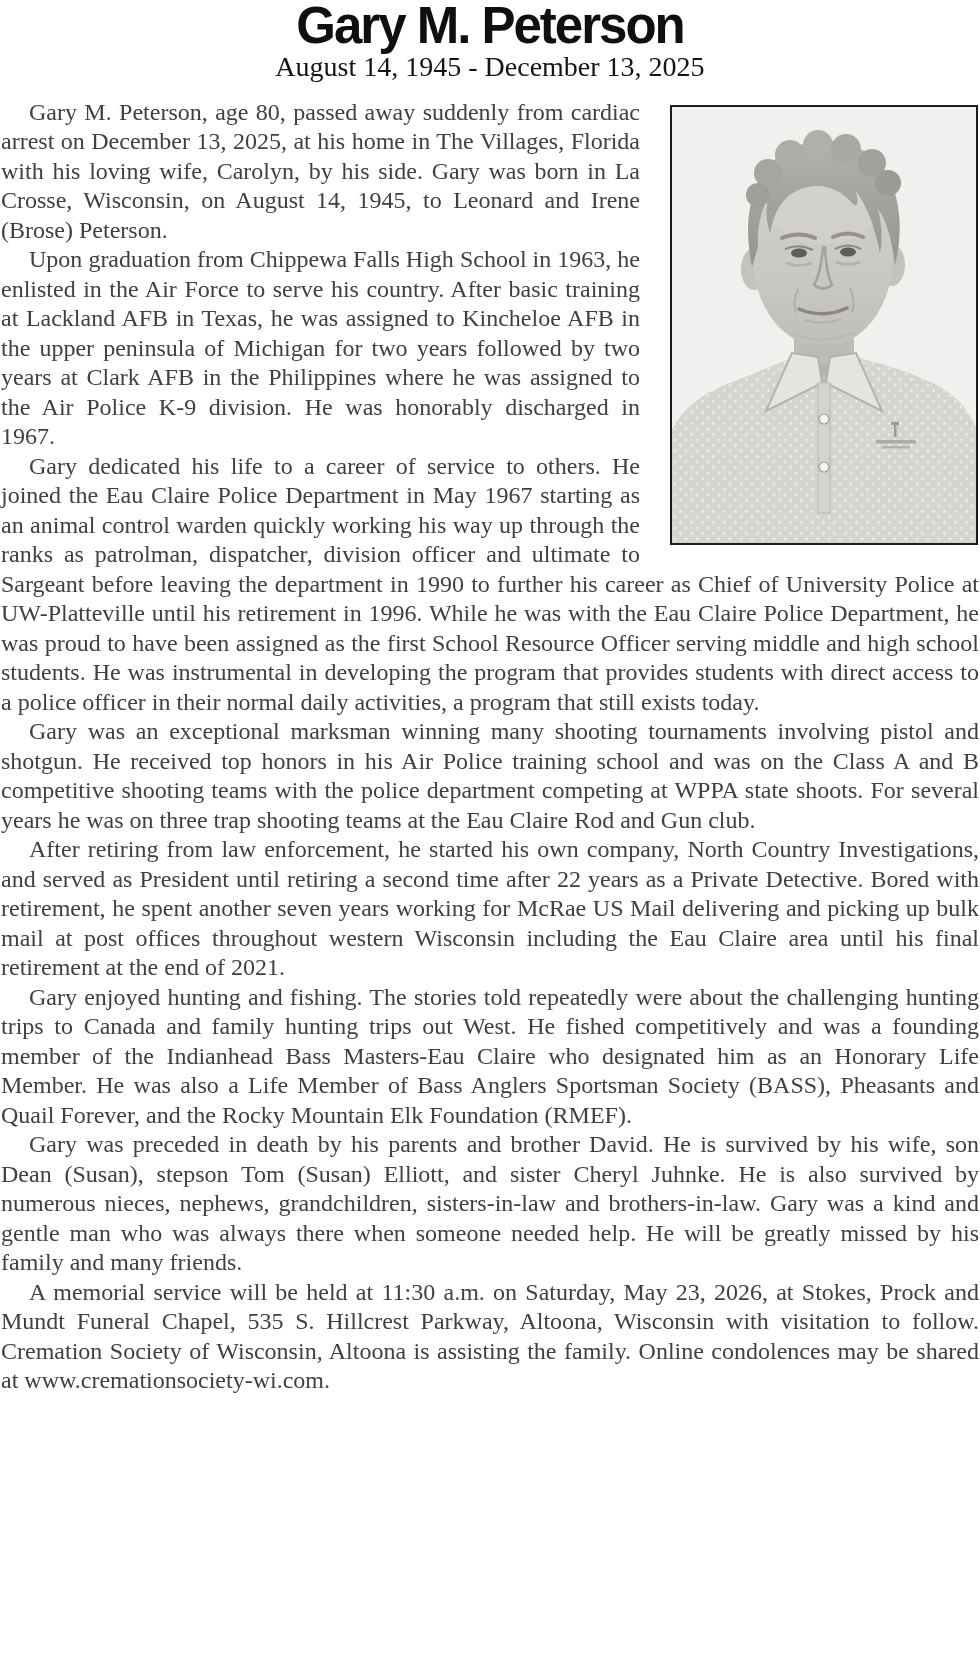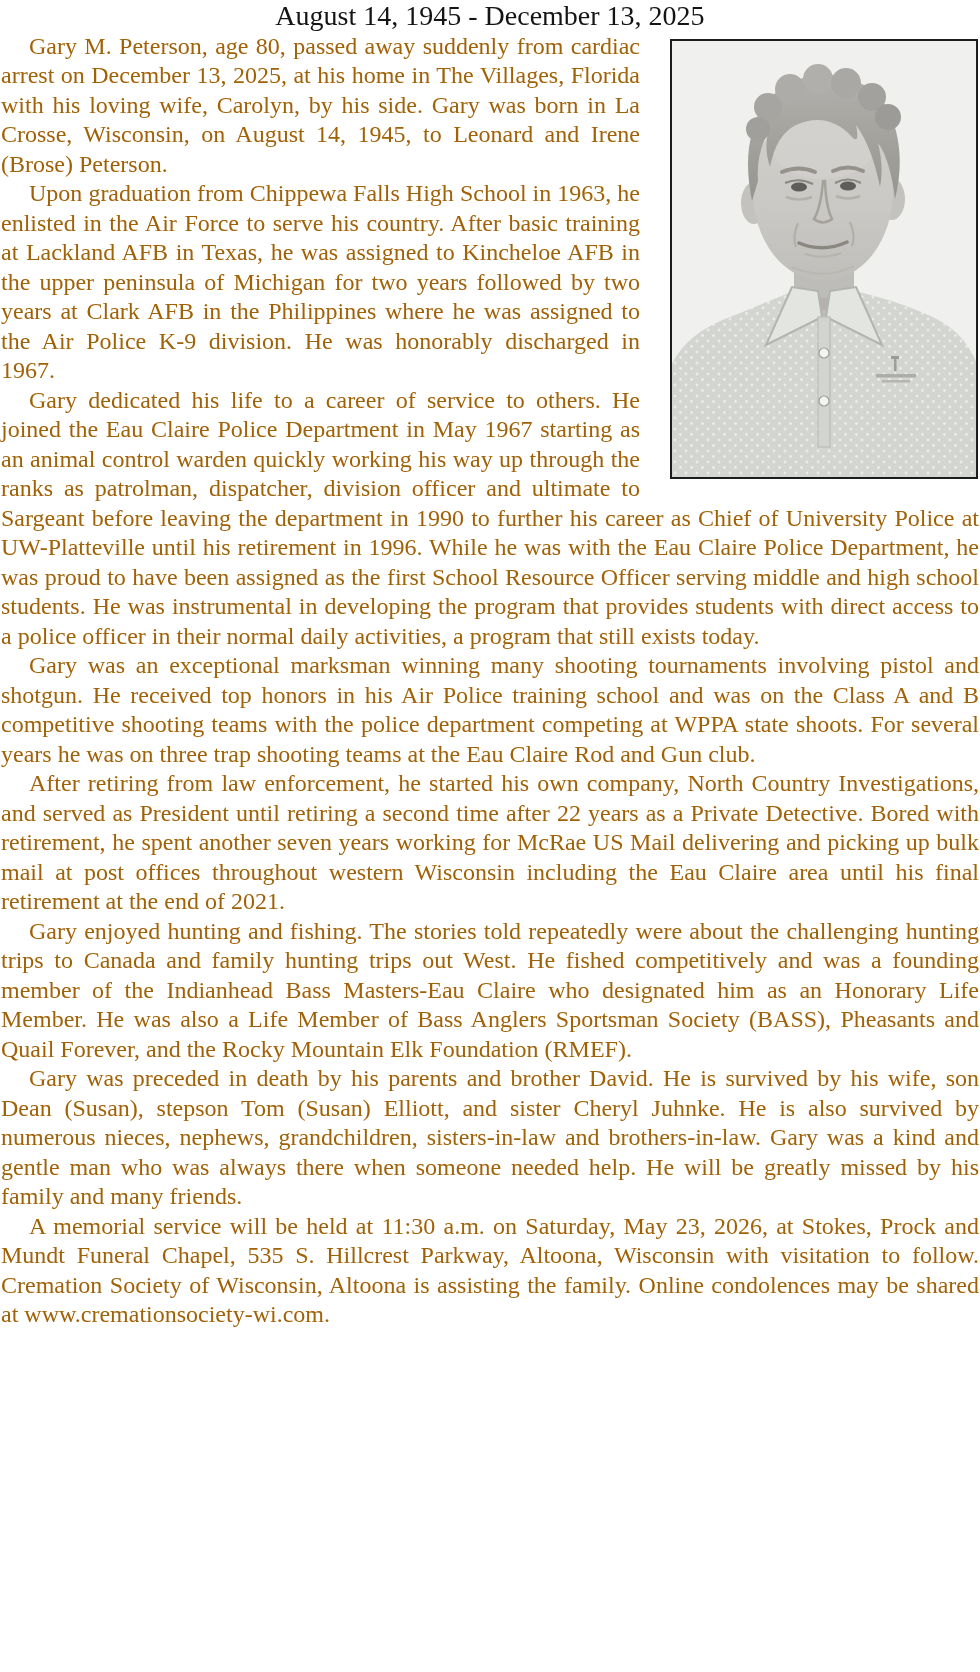--- a/index.html
+++ b/index.html
@@ -29,25 +29,26 @@
   }
   .dates {
     text-align: center;
     font-family: "Liberation Serif", serif;
     font-size: 28px;
     line-height: 1.1;
     margin-top: 1px;
     color: #141414;
   }
   .body-text {
+    margin-top: 15px;
     font-family: "Liberation Serif", serif;
     font-size: 24px;
     line-height: 29.5px;
     text-align: justify;
-    color: #a16207;
+    color: #404040;
   }
   .body-text p {
     margin: 0;
     padding: 0;
     text-indent: 28px;
   }
   .photo-frame {
     float: right;
     width: 304px;
     height: 436px;
@@ -55,20 +56,21 @@
     margin: 7px 1px 10px 30px;
     background: #f0f0ee;
   }
   .photo-frame svg { display: block; }
 </style>
 </head>
 <body>
 
 <div class="page">
 
+  <div class="title">Gary M. Peterson</div>
   <div class="dates">August 14, 1945 - December 13, 2025</div>
 
   <div class="body-text">
 
     <div class="photo-frame">
       <svg width="304" height="436" viewBox="0 0 304 436" xmlns="http://www.w3.org/2000/svg">
         <defs>
           <pattern id="shirtDots" width="11" height="11" patternUnits="userSpaceOnUse">
             <rect width="11" height="11" fill="#d9dbd7"></rect>
             <circle cx="3" cy="3" r="1.4" fill="#f3f4f1"></circle>

